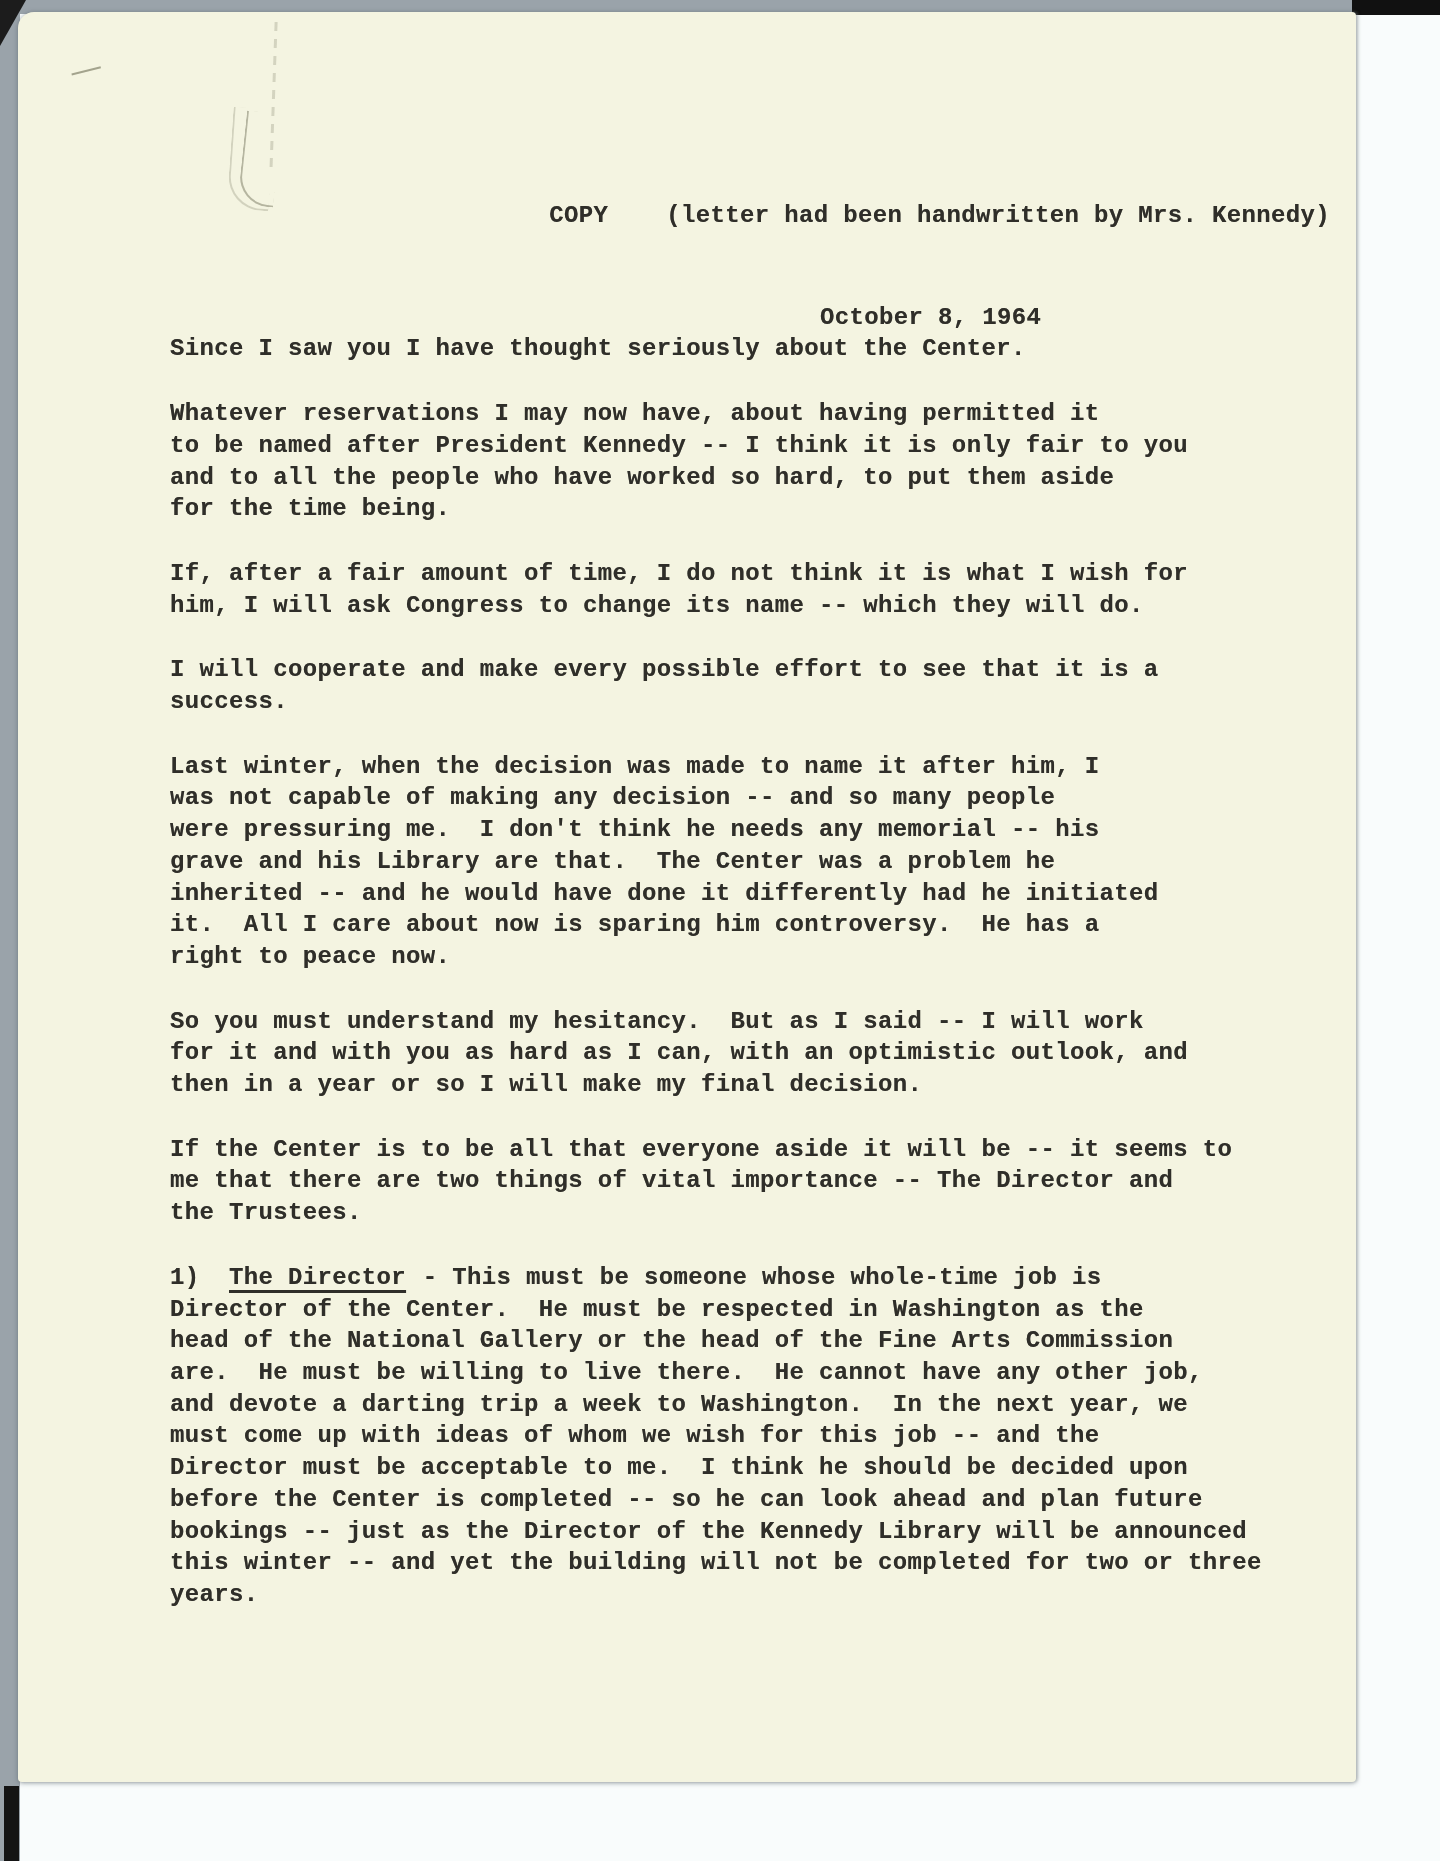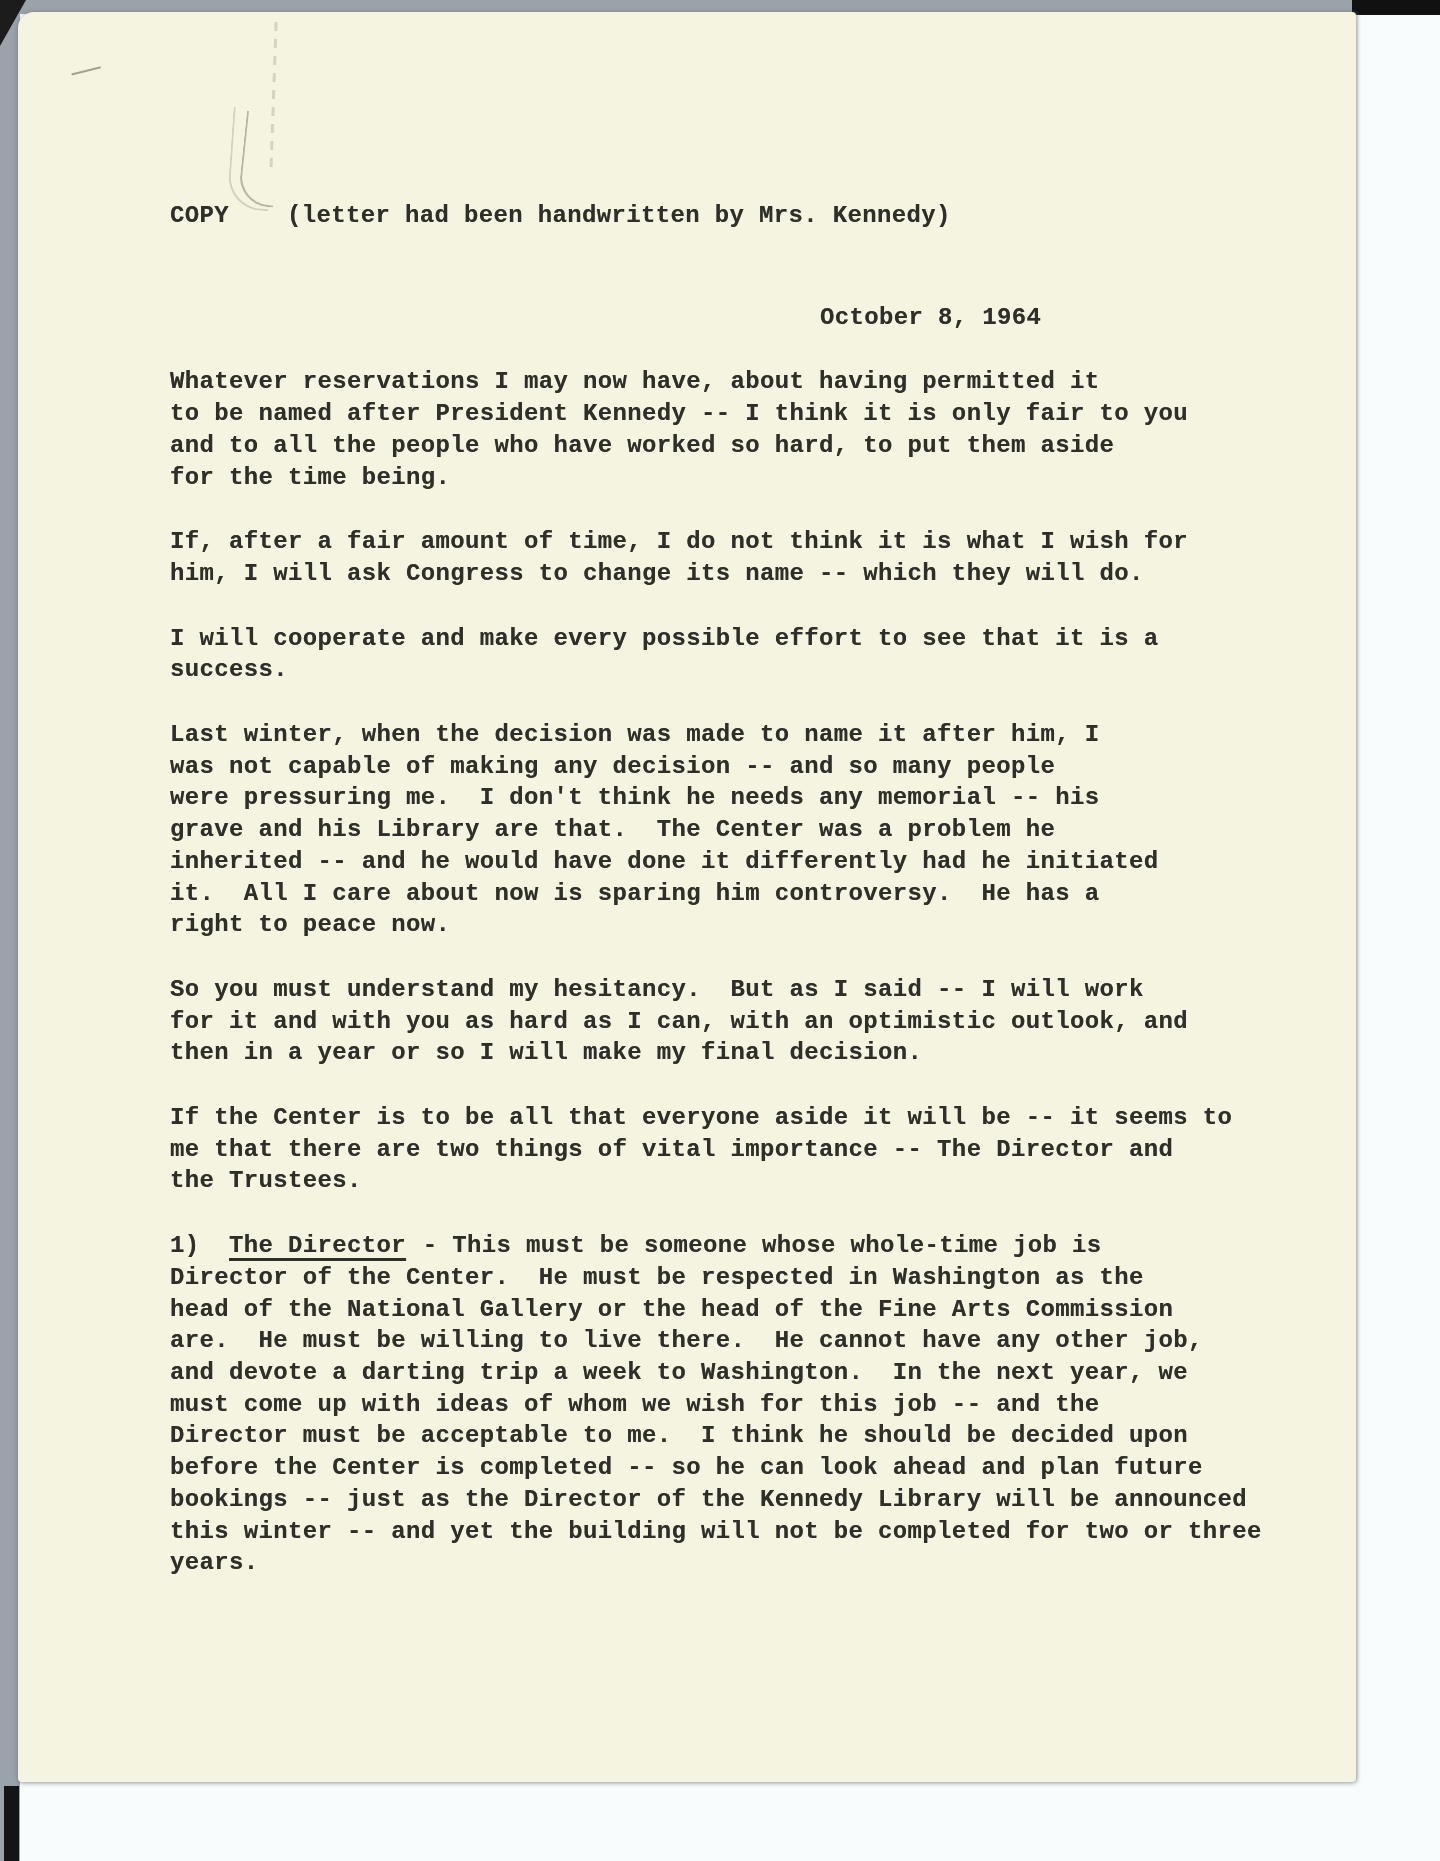--- a/index.html
+++ b/index.html
@@ -54,23 +54,23 @@
     left:52px;top:48px;width:30px;height:10px;
     border-bottom:2px solid #8e8e78;transform:rotate(-14deg);opacity:.8;
   }
   
   .content{
     position:absolute;left:152px;top:188px;width:1160px;
     font-size:24px;line-height:31.7px;letter-spacing:.35px;
     font-weight:bold;color:#2f2e29;
     text-shadow:0 0 .5px rgba(47,46,41,.55);
   }
-  .copy-line{margin-bottom:70px;white-space:pre-wrap;}
+  .copy-line{margin-bottom:70px;white-space:pre-wrap;text-align:right;}
   .copy-note{margin-left:58px;}
-  .date-line{padding-left:650px;margin-bottom:33px;white-space:pre-wrap;}
+  .date-line{padding-left:650px;white-space:pre-wrap;}
   .salutation{margin-bottom:33px;white-space:pre-wrap;}
   .para{margin-bottom:33px;white-space:pre-wrap;}
   .numbered{margin-bottom:5px;}
   .underlined{
     text-decoration:underline;
     text-decoration-thickness:2.5px;
     text-underline-offset:6px;
     padding-right:2px;
   }
 </style>
@@ -88,20 +88,21 @@
   <div class="pencil pencil-j2"></div>
   <div class="pencil pencil-tick"></div>
 
   <div class="content">
     <div class="copy-line"><span>COPY</span><span class="copy-note">(letter had been handwritten by Mrs. Kennedy)</span></div>
 
     <div class="date-line">October 8, 1964</div>
 
 
     <div>
+        <div class="para">Since I saw you I have thought seriously about the Center.</div>
         <div class="para">Whatever reservations I may now have, about having permitted it
 to be named after President Kennedy -- I think it is only fair to you
 and to all the people who have worked so hard, to put them aside
 for the time being.</div>
         <div class="para">If, after a fair amount of time, I do not think it is what I wish for
 him, I will ask Congress to change its name -- which they will do.</div>
         <div class="para">I will cooperate and make every possible effort to see that it is a
 success.</div>
         <div class="para">Last winter, when the decision was made to name it after him, I
 was not capable of making any decision -- and so many people

